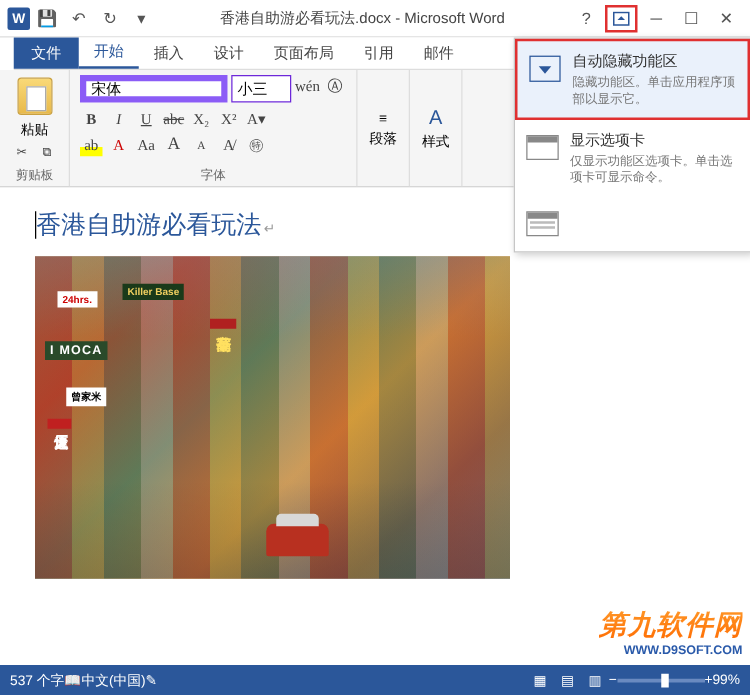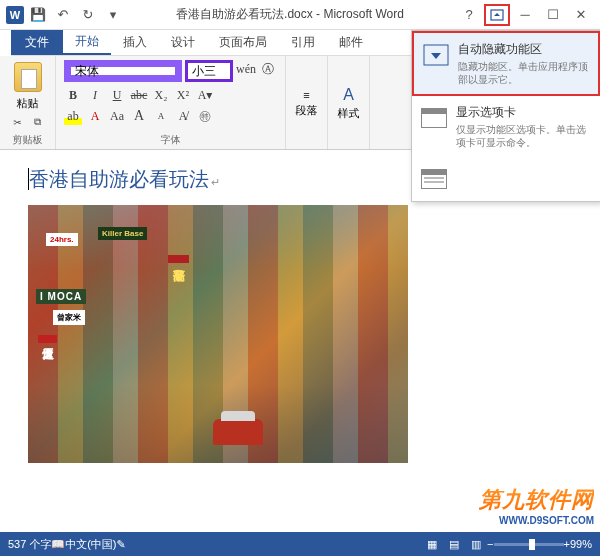--- a/index.html
+++ b/index.html
@@ -25,22 +25,22 @@
 .clipboard-group { width: 56px; align-items: center; }
 .paste-btn { display: flex; flex-direction: column; align-items: center; gap: 4px; cursor: pointer; padding: 2px; }
 .paste-icon { width: 28px; height: 30px; background: linear-gradient(#f9d978,#e8b94a); border: 1px solid #c9a040; border-radius: 3px; position: relative; }
 .paste-icon::after { content: ""; position: absolute; left: 6px; top: 6px; width: 14px; height: 18px; background: #fff; border: 1px solid #aaa; }
 .paste-label { font-size: 11px; }
 .small-row { display: flex; gap: 2px; }
 .small-btn { width: 18px; height: 18px; font-size: 10px; display: flex; align-items: center; justify-content: center; color: #444; cursor: pointer; }
 
 .font-group { width: 230px; }
 .font-top { display: flex; gap: 3px; margin-bottom: 4px; }
-.font-name-box { flex: 1; height: 22px; border: 7px solid #8b5cf6; background: #fff; font-size: 12px; padding: 0 4px; display: flex; align-items: center; }
-.font-size-box { width: 48px; height: 22px; border: 3px solid #6d28d9; background: #fff; font-size: 12px; padding: 0 4px; display: flex; align-items: center; }
+.font-name-box { flex: 1; height: 22px; border: 5px solid #8b5cf6; background: #fff; font-size: 12px; padding: 0 4px; display: flex; align-items: center; }
+.font-size-box { width: 48px; height: 22px; border: 1px solid #6d28d9; background: #fff; font-size: 12px; padding: 0 4px; display: flex; align-items: center; }
 .font-row { display: flex; gap: 4px; margin-bottom: 3px; align-items: center; }
 .fbtn { min-width: 18px; height: 18px; font-size: 12px; display: flex; align-items: center; justify-content: center; color: #444; cursor: pointer; font-family: "Times New Roman", serif; }
 .fbtn.bold { font-weight: bold; }
 .fbtn.italic { font-style: italic; }
 .fbtn.underline { text-decoration: underline; }
 
 .para-group { width: 42px; align-items: center; justify-content: center; }
 .vert-btn { display: flex; flex-direction: column; align-items: center; font-size: 11px; gap: 2px; cursor: pointer; }
 .style-group { width: 42px; align-items: center; justify-content: center; }
 
@@ -58,21 +58,21 @@
 .doc-title::after { content: "↵"; font-size: 11px; color: #999; margin-left: 2px; }
 .cursor-caret { border-left: 1px solid #000; }
 .street-img { width: 380px; height: 258px; background: linear-gradient(135deg, #8a6b4a 0%, #a54830 20%, #6b7a5a 40%, #c88b3a 60%, #7a5a4a 80%, #5a6a7a 100%); position: relative; overflow: hidden; }
 .street-img::before { content: ""; position: absolute; inset: 0; background:
   repeating-linear-gradient(90deg, rgba(200,50,30,0.3) 0 30px, rgba(240,200,60,0.25) 30px 55px, rgba(60,120,80,0.25) 55px 85px, rgba(220,220,220,0.2) 85px 110px),
   linear-gradient(rgba(120,140,160,0.4) 0%, transparent 25%),
   linear-gradient(transparent 70%, rgba(60,60,60,0.5) 100%); }
 .sign { position: absolute; font-size: 8px; font-weight: bold; padding: 2px 4px; white-space: nowrap; }
 .sign.s1 { left: 18px; top: 28px; background: #fff; color: #c00; }
 .sign.s2 { left: 70px; top: 22px; background: #1a3a1a; color: #f0d060; }
-.sign.s3 { left: 8px; top: 84px; background: #2a4a2a; color: #fff; font-size: 10px; letter-spacing: 1px; text-align: center; }
+.sign.s3 { left: 8px; top: 68px; background: #2a4a2a; color: #fff; font-size: 10px; letter-spacing: 1px; text-align: center; }
 .sign.s4 { left: 25px; top: 105px; background: #fff; color: #000; font-family: Liberation Mono, monospace; }
 .sign.s5 { left: 140px; top: 50px; background: #b02020; color: #ffe060; writing-mode: vertical-rl; font-size: 12px; padding: 4px 2px; }
 .sign.s6 { left: 10px; top: 130px; background: #c02020; color: #fff; writing-mode: vertical-rl; font-size: 11px; padding: 4px 2px; }
 .taxi { position: absolute; left: 185px; bottom: 18px; width: 50px; height: 26px; background: #b83020; border-radius: 6px 6px 2px 2px; }
 .taxi::before { content:""; position:absolute; top:-8px; left:8px; width:34px; height:10px; background:#d8d8d8; border-radius:4px 4px 0 0; }
 
 .statusbar { position: absolute; bottom: 0; left: 0; right: 0; height: 24px; background: #2b579a; color: #fff; display: flex; align-items: center; font-size: 11px; padding: 0 8px; }
 .statusbar .spacer { flex: 1; }
 .view-btn { width: 22px; height: 18px; display: flex; align-items: center; justify-content: center; cursor: pointer; }
 .zoom-slider { width: 70px; height: 3px; background: #6a8ac0; position: relative; }

